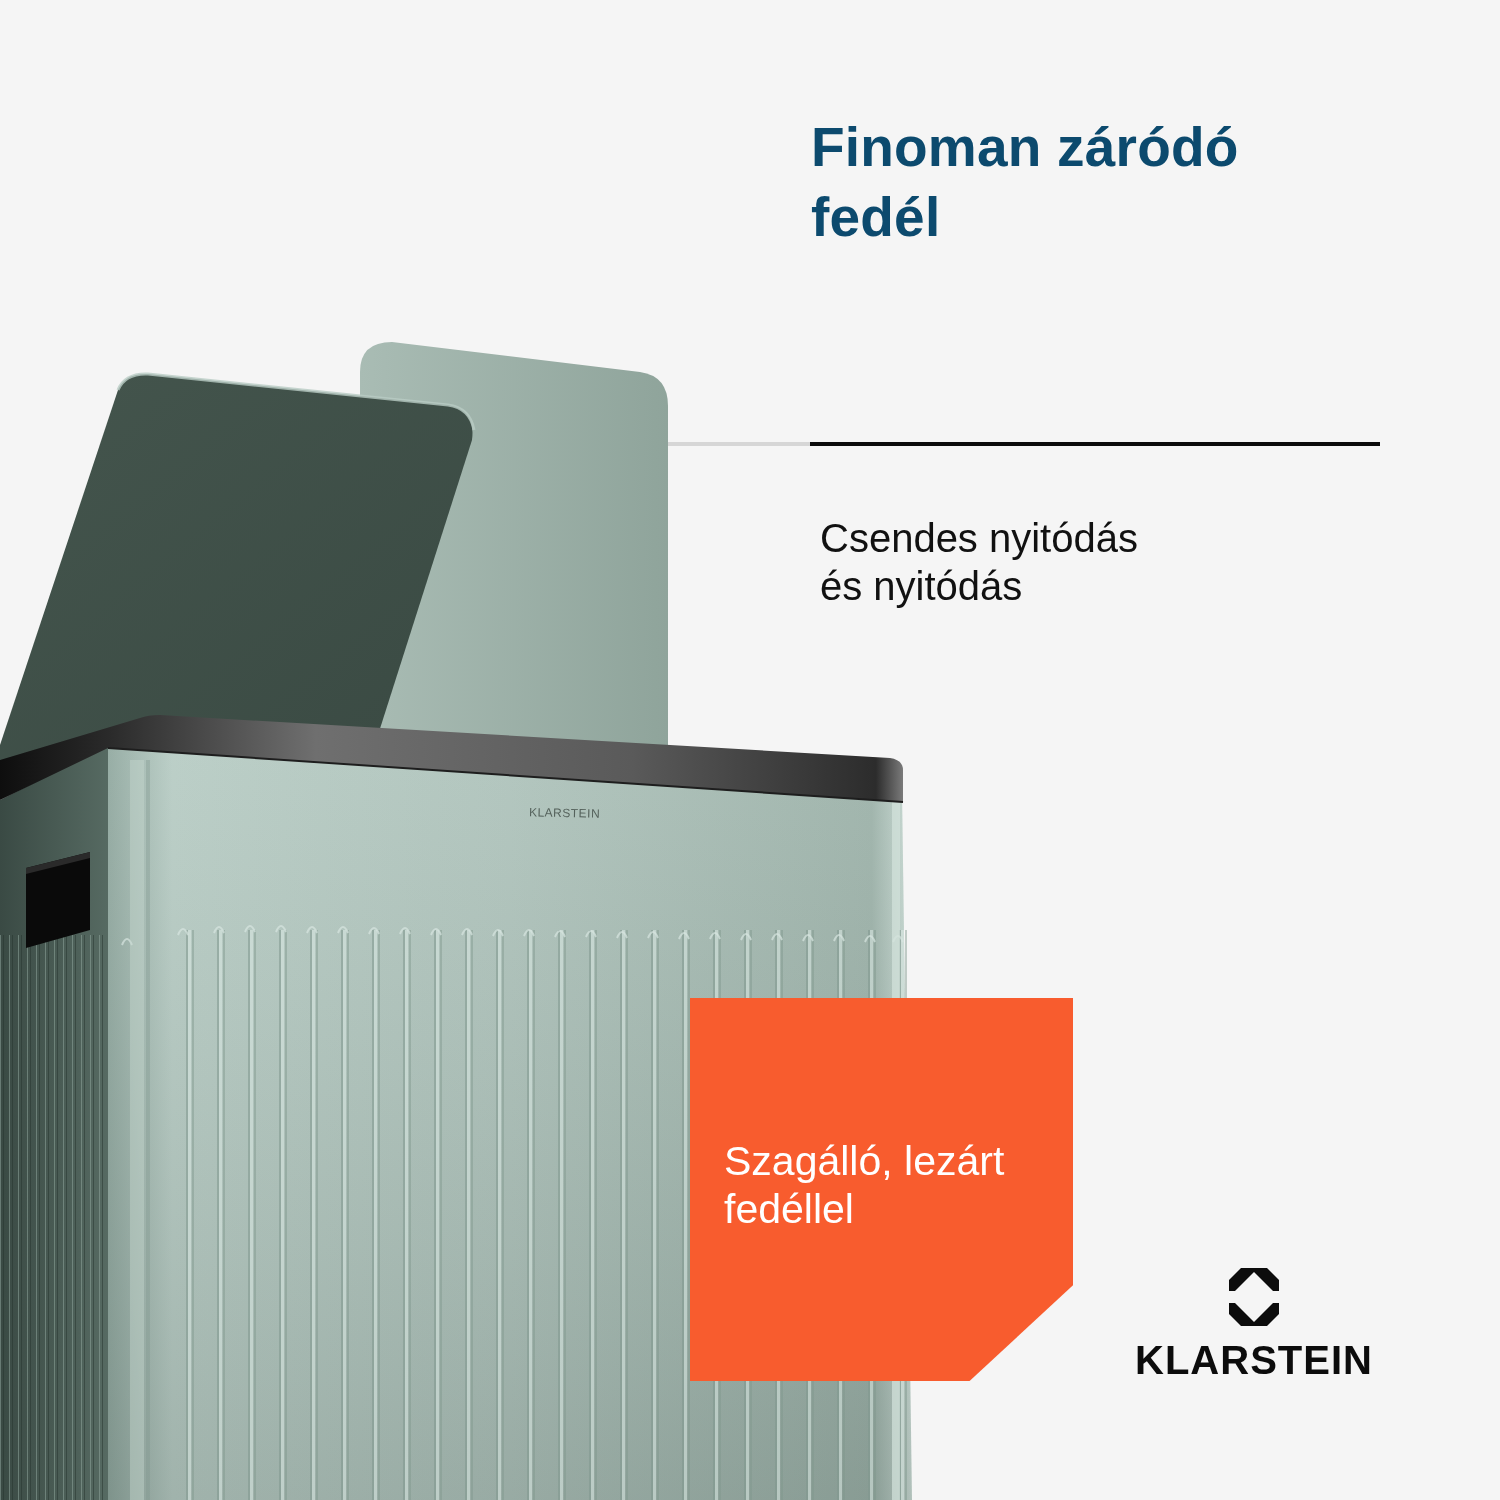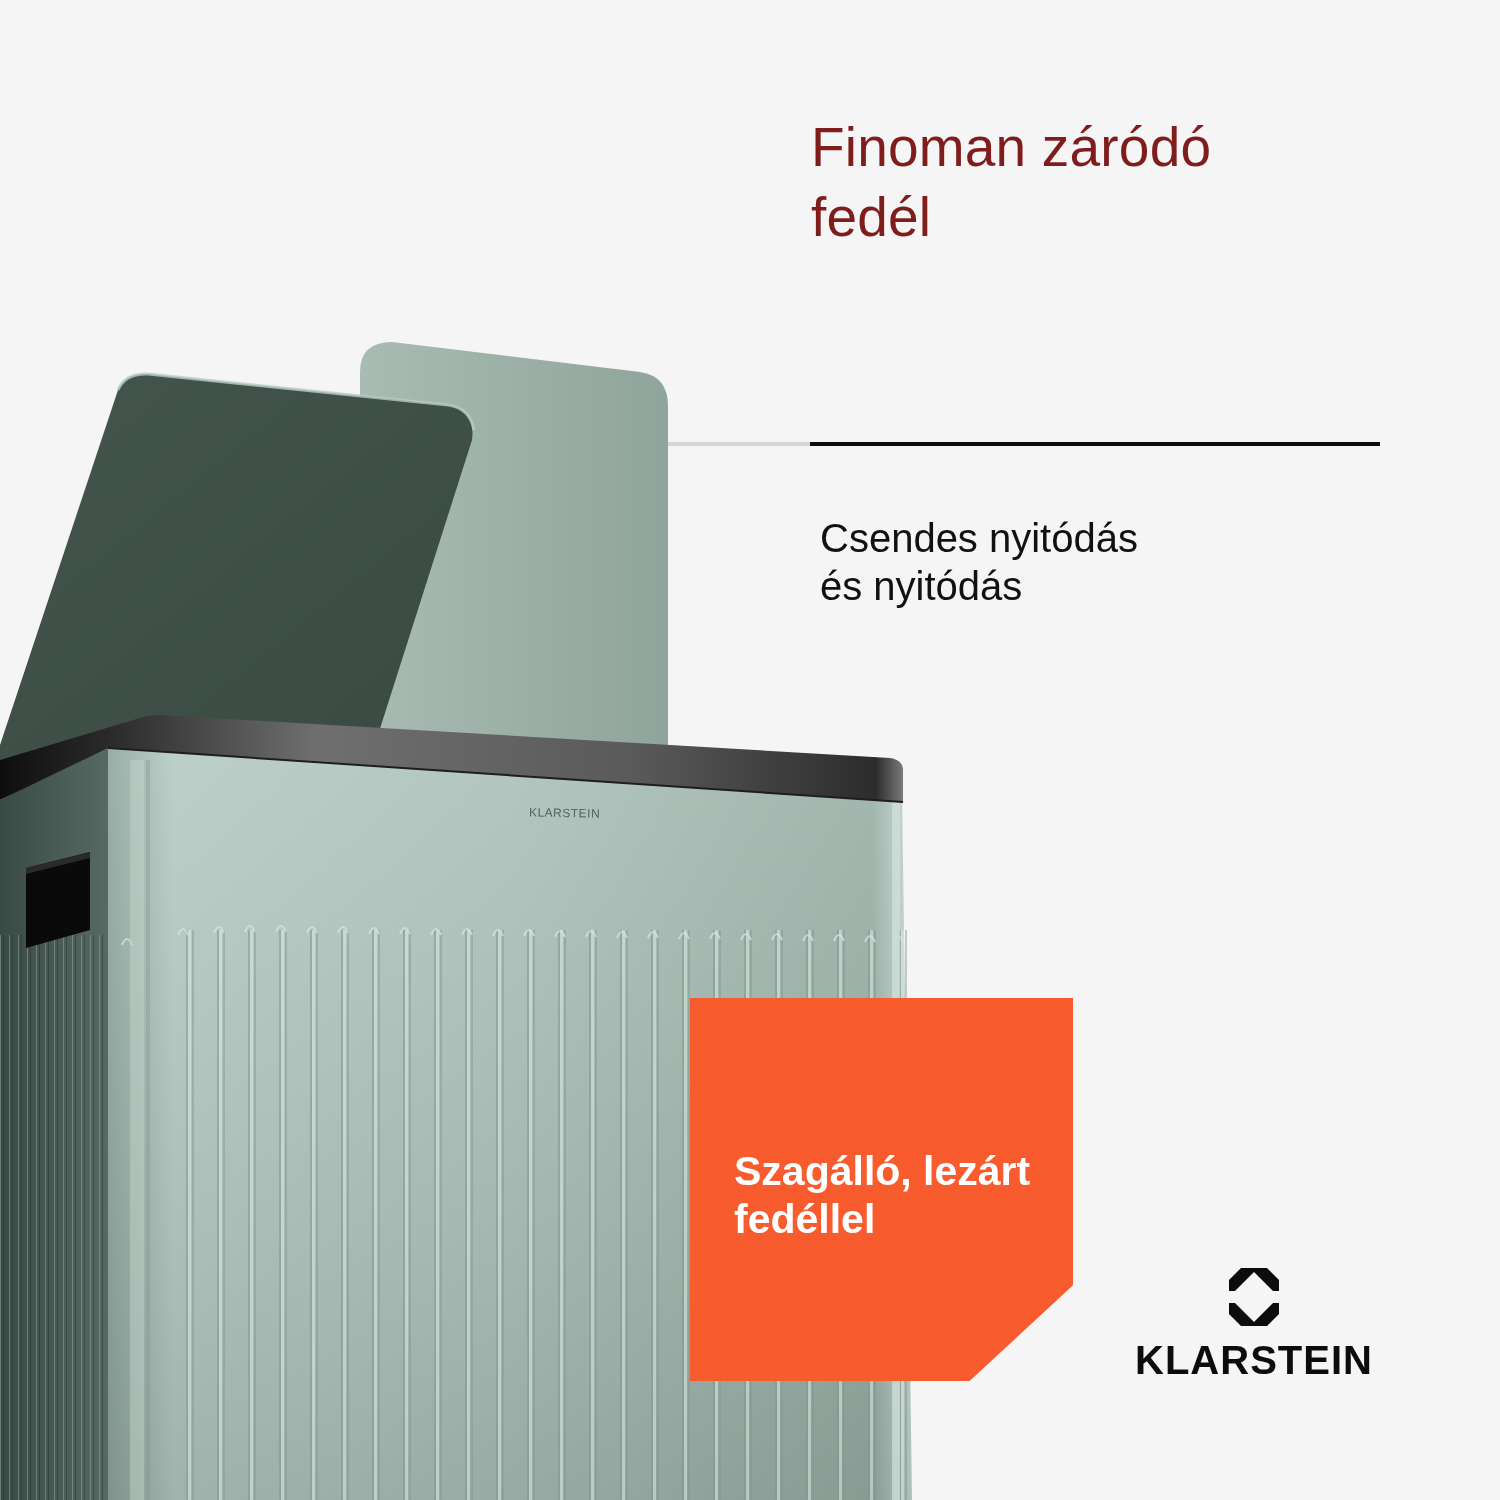--- a/index.html
+++ b/index.html
@@ -24,22 +24,22 @@
       left: 0; top: 0;
       width: 1500px; height: 1500px;
     }
     .headline {
       position: absolute;
       left: 811px;
       top: 112px;
       width: 600px;
       font-size: 55px;
       line-height: 70px;
-      font-weight: 400;
-      color: #7f1d1d;
+      font-weight: 700;
+      color: #0c4a6e;
       letter-spacing: 0.2px;
       margin: 0;
     }
     .headline span { display: block; }
     .connector-light {
       position: absolute;
       left: 668px;
       top: 442px;
       width: 142px;
       height: 4px;
@@ -73,22 +73,22 @@
       background: #f85c2e;
       clip-path: polygon(0 0, 100% 0, 100% 75%, 73% 100%, 0 100%);
     }
     .badge-text {
       position: absolute;
       left: 27px;
       top: 132px;
       font-size: 41px;
       line-height: 48px;
       color: #ffffff;
-      font-weight: 700;
-      margin: 17px;
+      font-weight: 400;
+      margin: 7px;
     }
     .badge-text span { display: block; }
     .brand {
       position: absolute;
       left: 1126px;
       top: 1266px;
       width: 256px;
       text-align: center;
     }
     .brand-mark {

